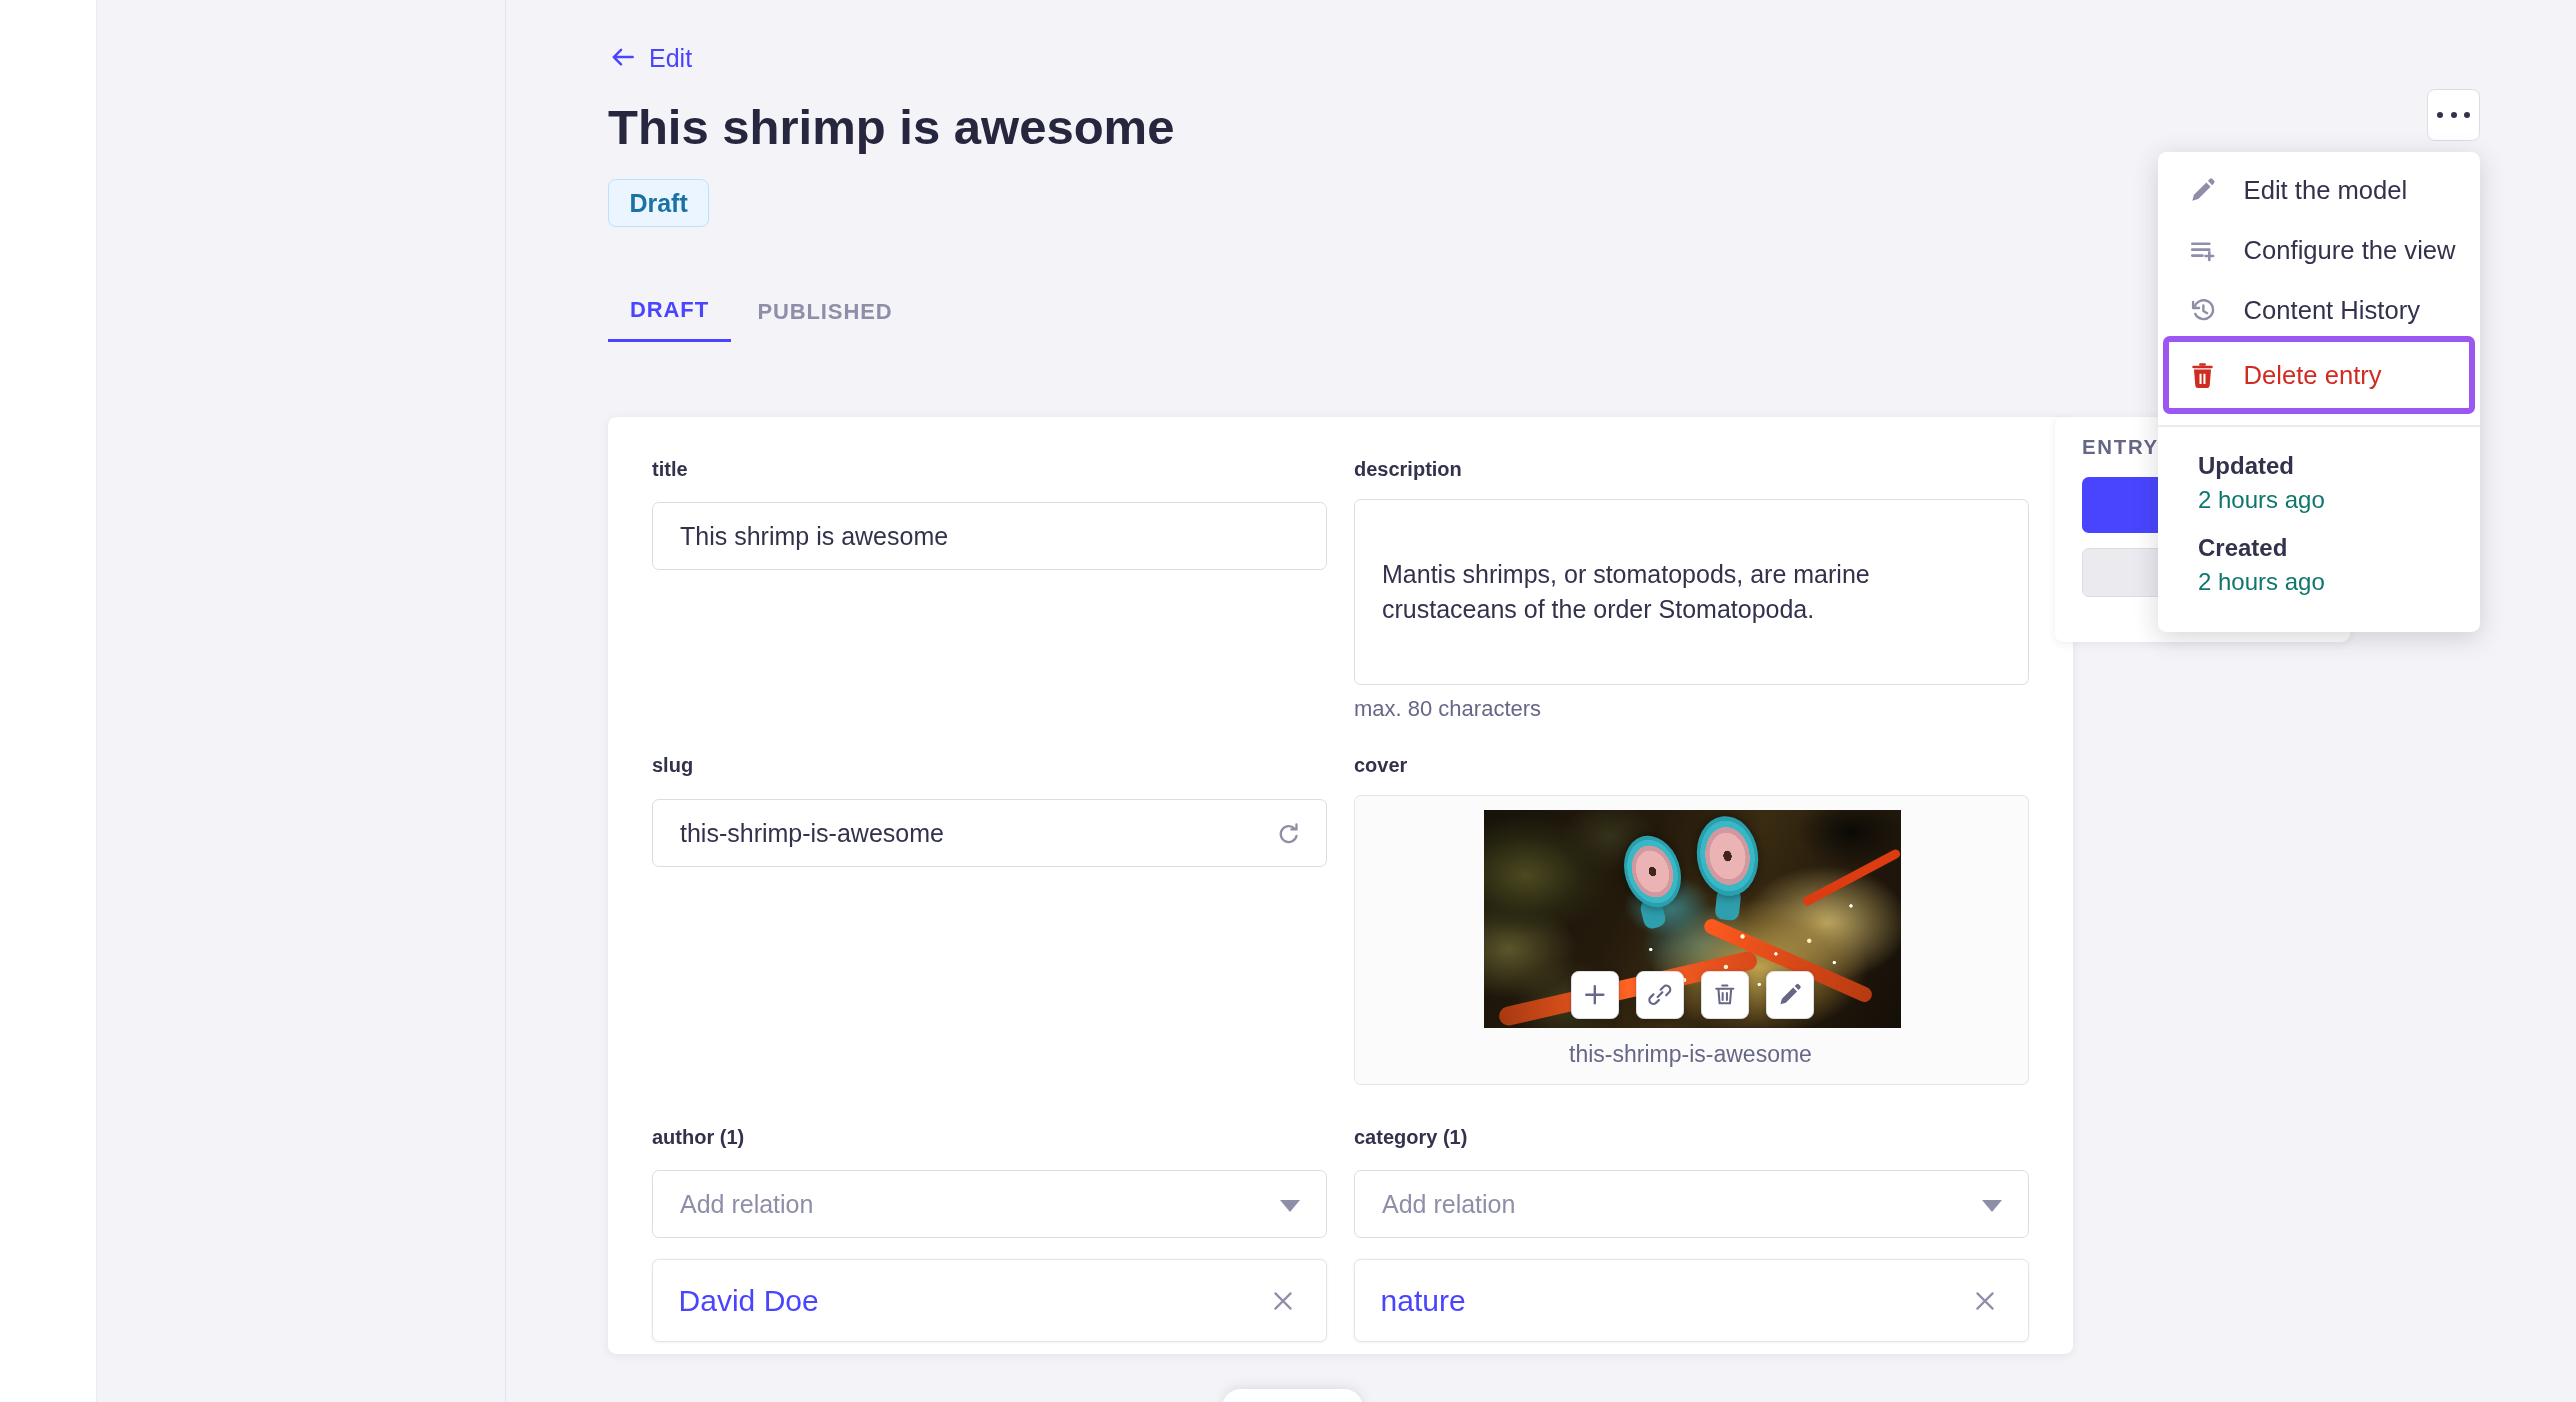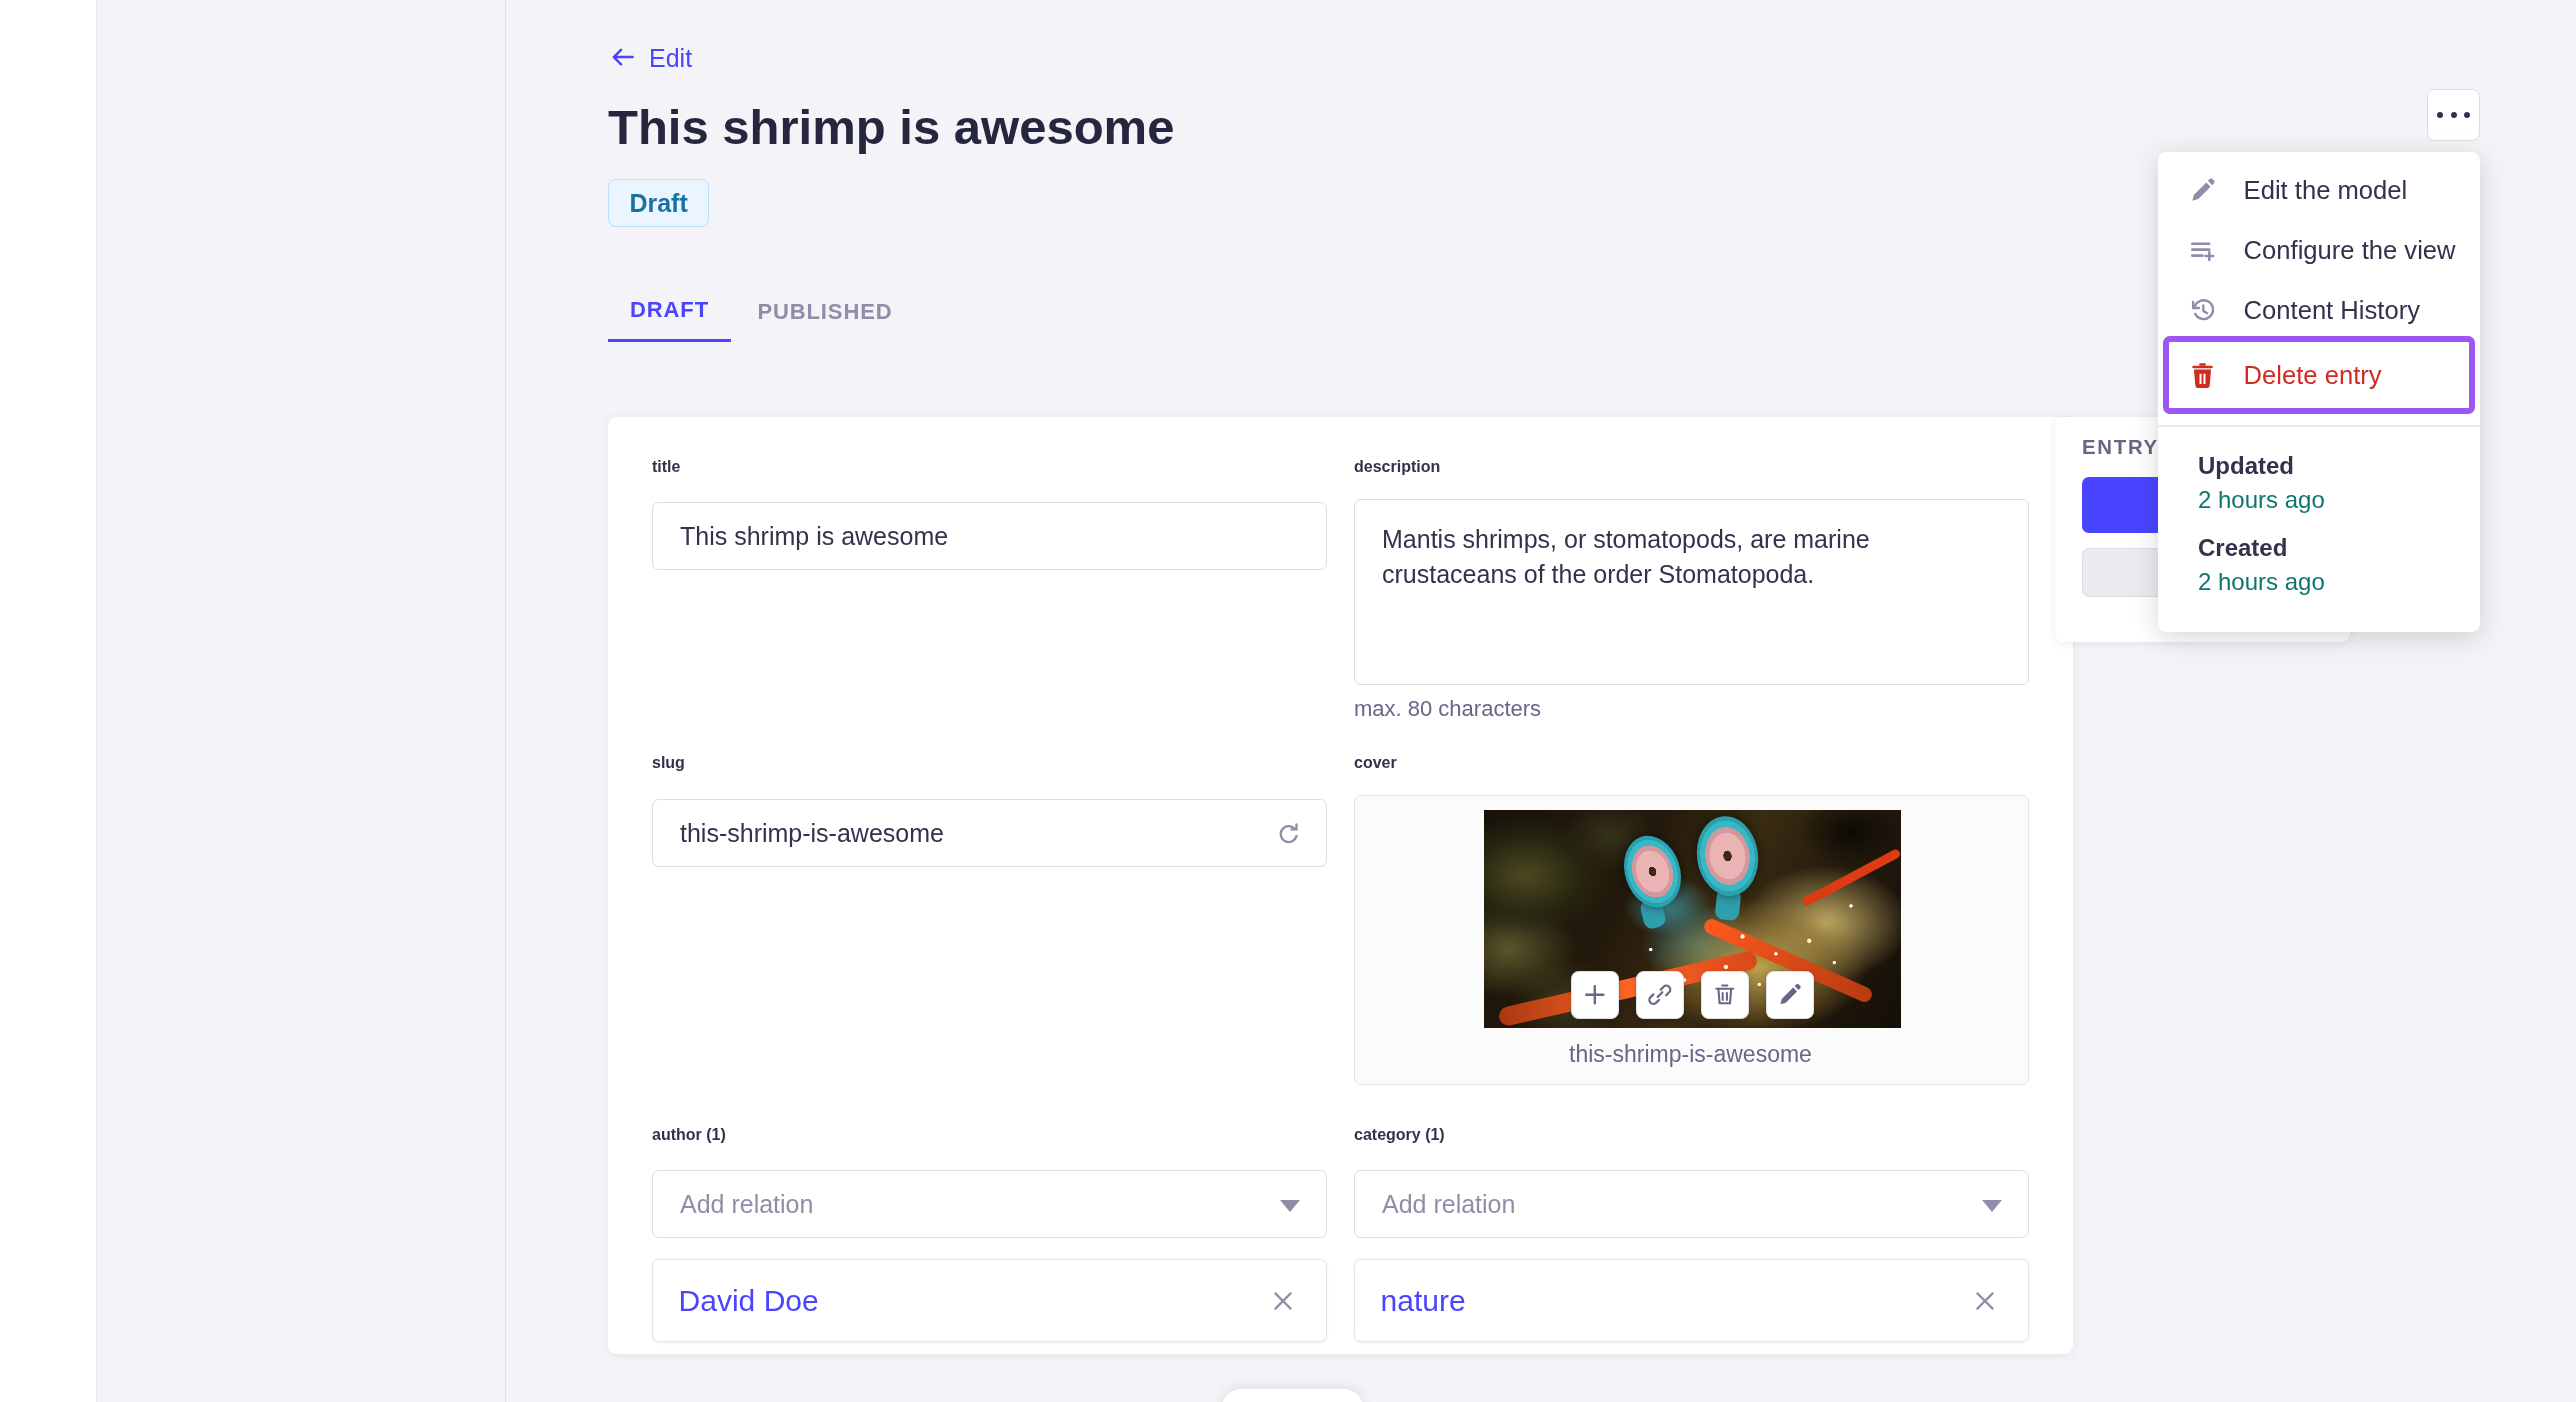--- a/index.html
+++ b/index.html
@@ -35,21 +35,21 @@
   .back-link { left:608px; top:44px; display:flex; align-items:center; gap:12px; color:#4945ff; font-size:25px; }
   .back-link svg { width:29px; height:29px; }
   .page-title { left:608px; top:99px; font-size:49px; font-weight:bold; color:#26263f; }
   .draft-badge { left:608px; top:179px; height:48px; padding:0 20.4px; background:#eaf5ff; border:1.7px solid #b8e1ff; border-radius:7.7px; color:#1a72a4; font-size:25px; font-weight:bold; display:flex; align-items:center; }
   .tab { top:281px; height:61px; display:flex; align-items:center; justify-content:center; font-size:22px; font-weight:bold; letter-spacing:0.9px; }
   .tab-draft { left:608px; width:123px; color:#4945ff; border-bottom:3.4px solid #4945ff; }
   .tab-published { left:750px; width:150px; color:#8e8ea9; }
 
   
   .main-card { left:608px; top:417px; width:1465px; height:937px; background:#fff; border-radius:8.5px; box-shadow:0 1.7px 8.5px rgba(33,33,52,.08); z-index:2; }
-  .f-label { font-size:16px; font-weight:bold; color:#32324d; }
+  .f-label { font-size:20px; font-weight:bold; color:#32324d; }
   .input { background:#fff; border:1.7px solid #dcdce4; border-radius:6.8px; font-size:25px; color:#32324d; display:flex; align-items:center; padding:0 27px; }
   .col-l { left:44px; width:675px; }
   .col-r { left:746px; width:675px; }
   .helper { font-size:22px; color:#666687; }
   .refresh-btn { right:20.4px; top:17px; width:34px; height:34px; color:#8e8ea9; display:flex; align-items:center; justify-content:center; }
   .refresh-btn svg { width:29px; height:29px; }
 
   .cover-box { top:378px; height:290px; background:#fbfbfc; border:1.7px solid #e3e3ea; border-radius:6.8px; }
   .cover-photo { left:129px; top:13.6px; width:417px; height:218px; overflow:hidden; background:
       radial-gradient(77px 51px at 88% 10%, #0c0a06 0%, rgba(12,10,6,0) 70%),
@@ -227,21 +227,21 @@
 <div class="abs tab tab-published">PUBLISHED</div>
 
 <div class="abs main-card">
 
   <div class="abs f-label col-l" style="top:41px">title</div>
   <div class="abs input col-l" style="top:85px; height:68px">
     <span>This shrimp is awesome</span>
   </div>
 
   <div class="abs f-label col-r" style="top:41px">description</div>
-  <div class="abs input col-r" style="top:82px; height:186px; align-items:flex-start; padding-top:22px; line-height:35px">
+  <div class="abs input col-r" style="top:82px; height:186px; align-items:center; line-height:35px">
     <span style="display:block; width:588px">Mantis shrimps, or stomatopods, are marine crustaceans of the order Stomatopoda.</span>
   </div>
   <div class="abs helper col-r" style="top:279px">max. 80 characters</div>
 
   <div class="abs f-label col-l" style="top:337px">slug</div>
   <div class="abs input col-l" style="top:382px; height:68px">
     <span>this-shrimp-is-awesome</span>
     <div class="abs refresh-btn">
       <svg viewBox="0 0 40 40" fill="none" stroke="currentColor" stroke-width="3.2" stroke-linecap="round">
           <path d="M31 22a11 11 0 1 1-3-10.5"></path>

